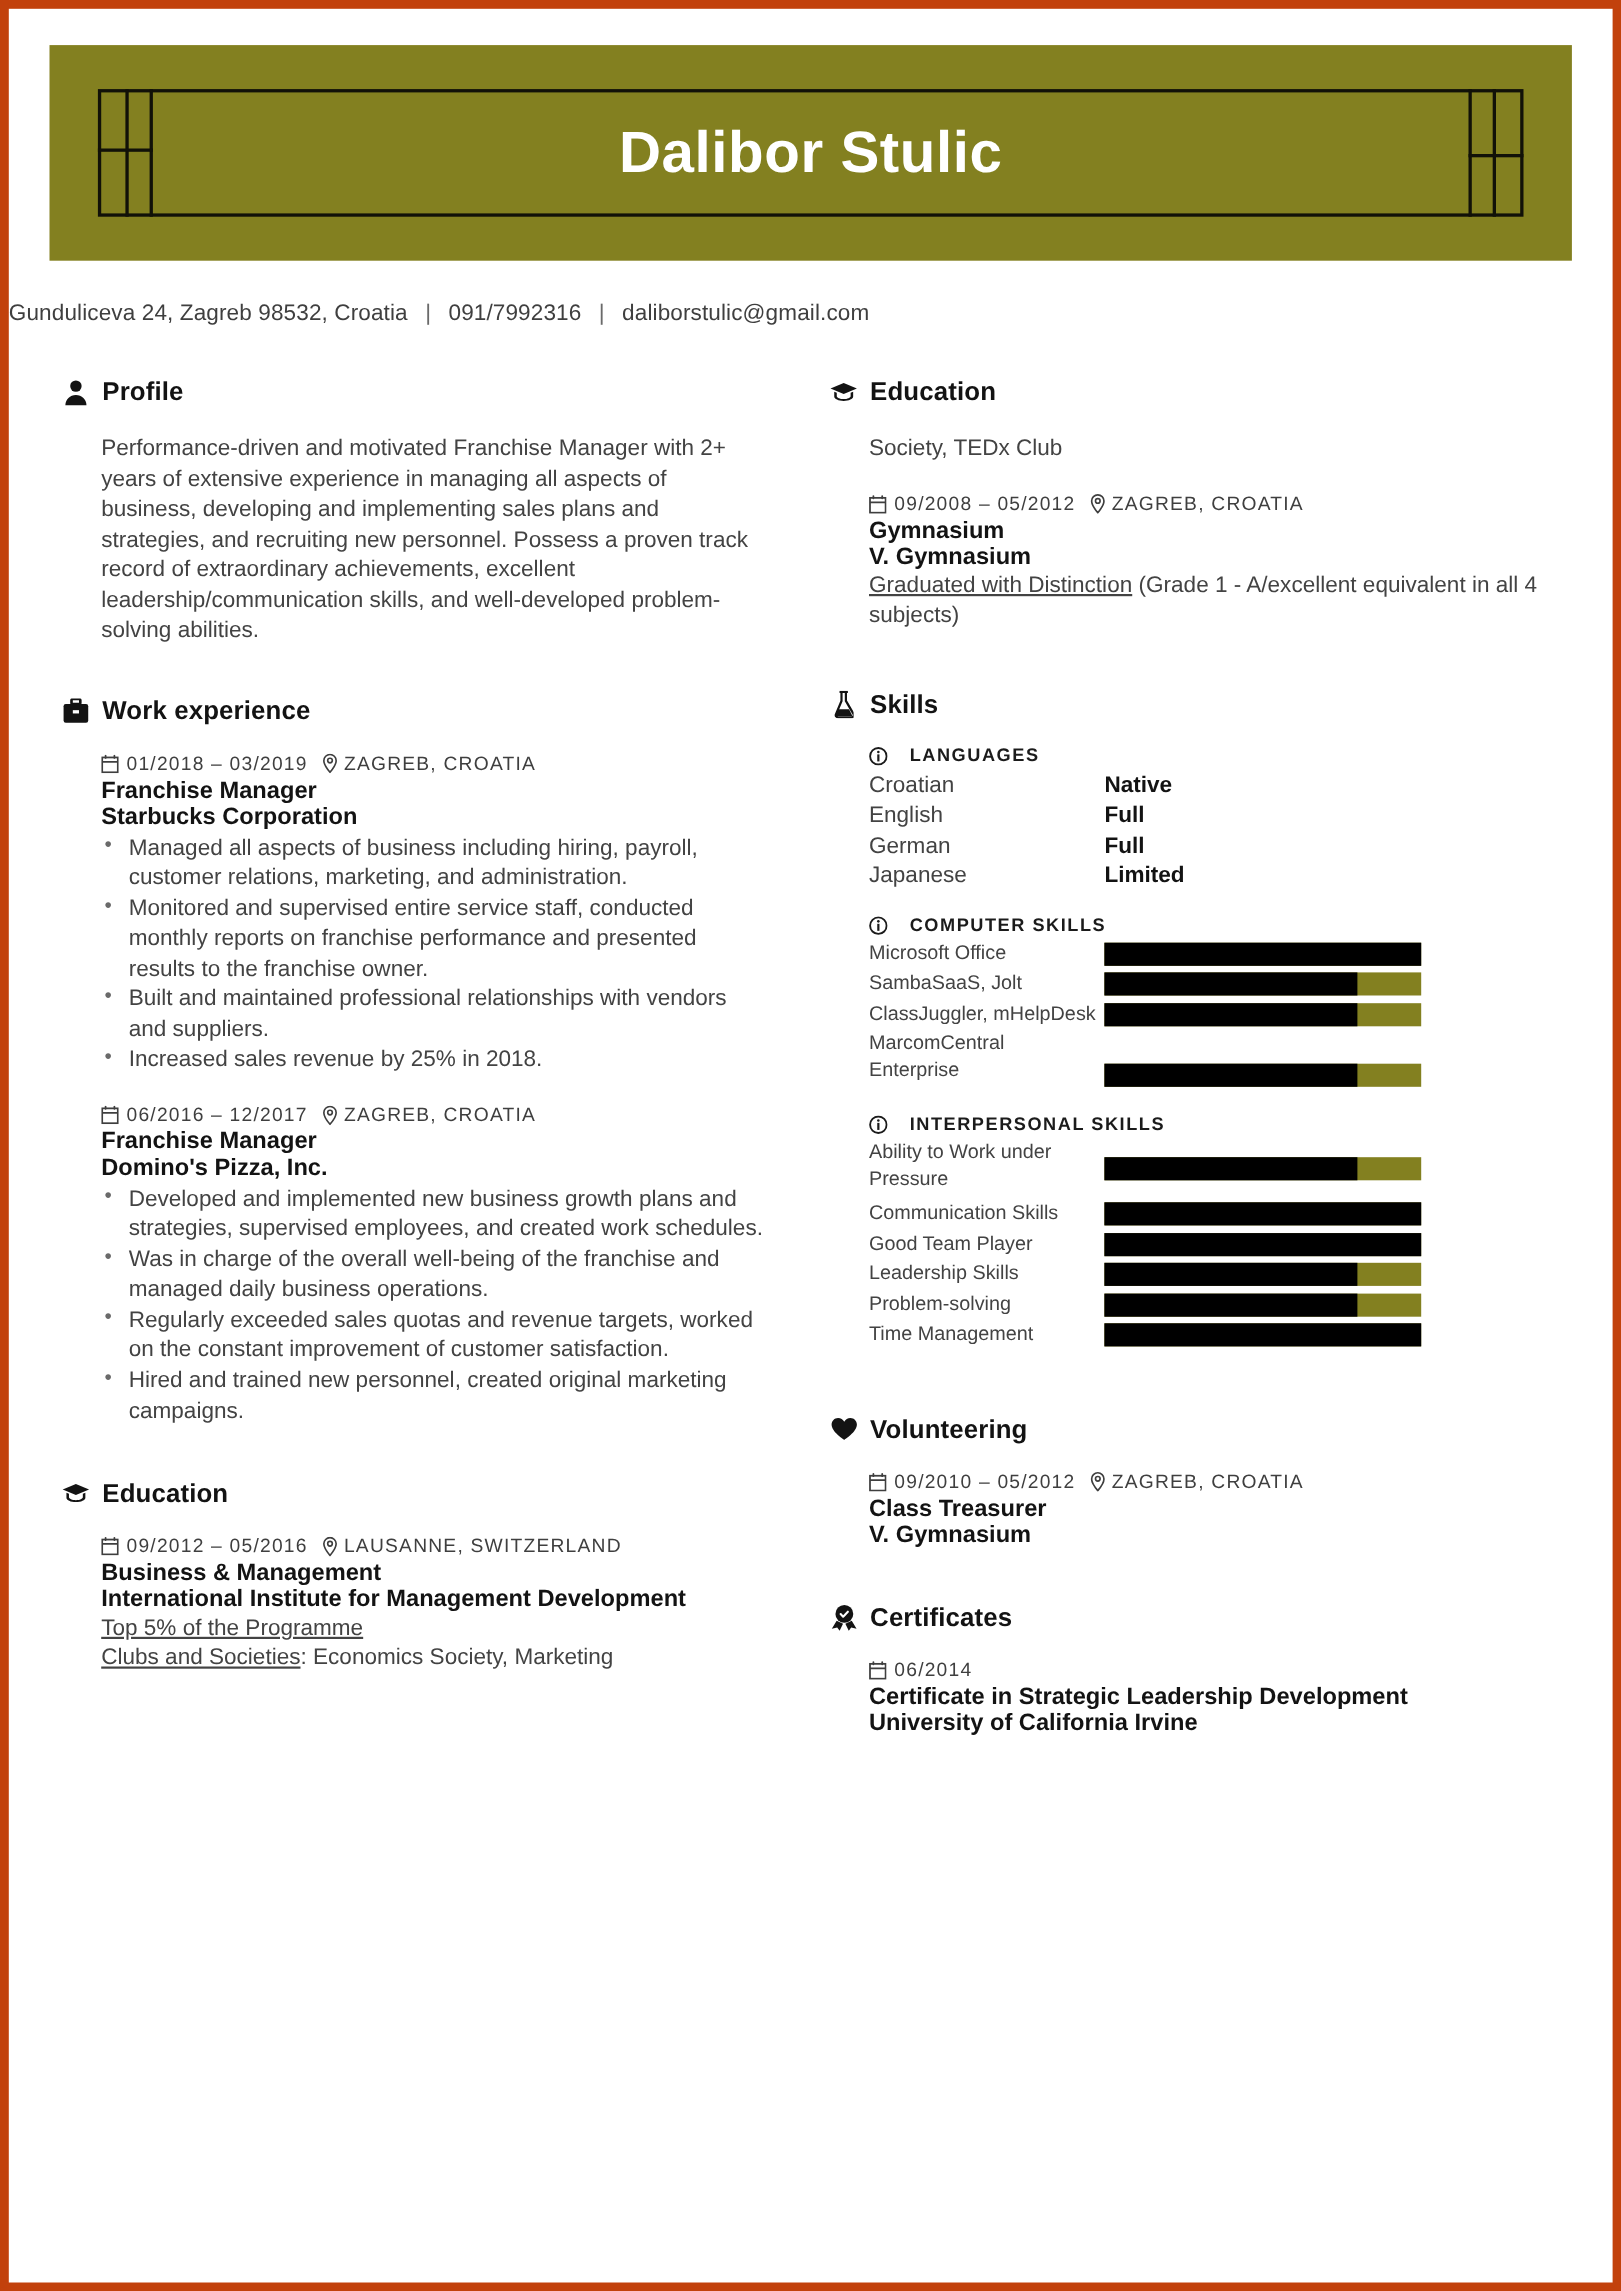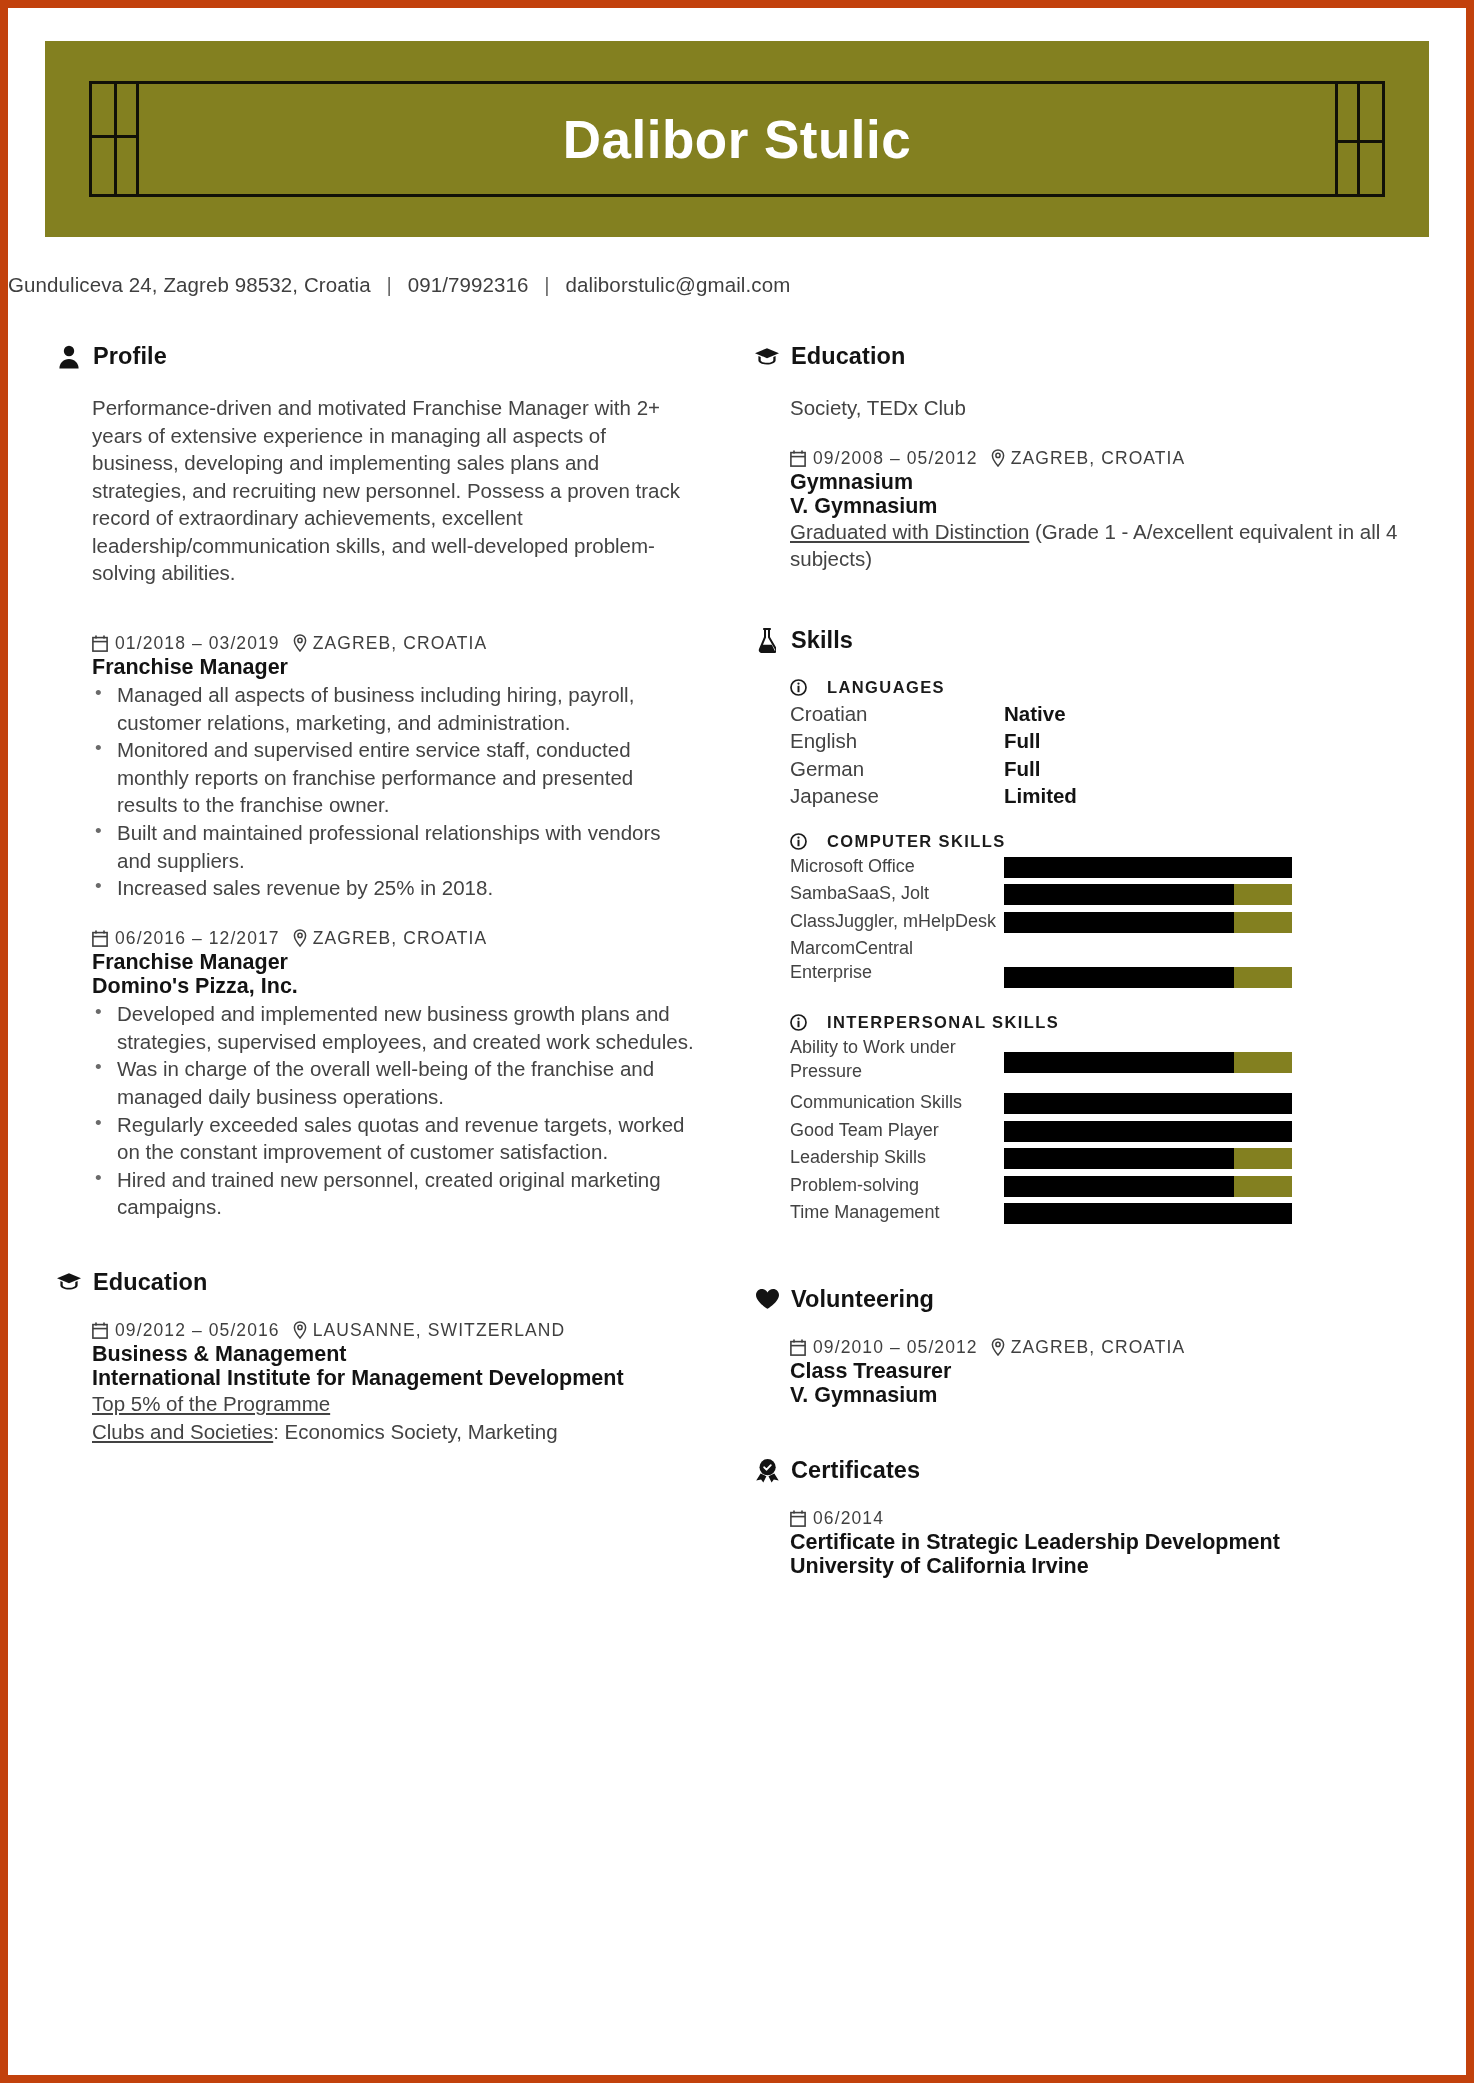--- a/index.html
+++ b/index.html
@@ -240,20 +240,30 @@
           <span class="sec-title">Profile</span>
         </div>
         <div class="sec-body">
           <div class="para">Performance-driven and motivated Franchise Manager with 2+ years of extensive experience in managing all aspects of business, developing and implementing sales plans and strategies, and recruiting new personnel. Possess a proven track record of extraordinary achievements, excellent leadership/communication skills, and well-developed problem-solving abilities.</div>
         </div>
       </div>
 
       <div style="height:42px"></div>
 
       <div class="section">
+        <div class="sec-head">
+          <span class="ico">
+            <svg width="24" height="23" viewBox="0 0 24 23">
+                <rect x="8" y="0.5" width="8" height="4.5" rx="1.2" fill="none" stroke="#131313" stroke-width="2.4"></rect>
+                <rect x="0.8" y="5" width="22.4" height="17" rx="2" fill="#131313"></rect>
+                <rect x="9.2" y="10.6" width="5.6" height="3" fill="#ffffff"></rect>
+              </svg>
+          </span>
+          <span class="sec-title">Work experience</span>
+        </div>
         <div class="sec-body">
 
           <div class="entry">
             <div class="meta">
               <span class="cal">
                 <svg width="16" height="17" viewBox="0 0 16 17">
                     <path d="M4 1v2M12 1v2" stroke="#3f3f3f" stroke-width="1.6" stroke-linecap="round"></path>
                     <rect x="0.9" y="2.6" width="14.2" height="13.5" fill="none" stroke="#3f3f3f" stroke-width="1.6"></rect>
                     <path d="M0.9 6.6h14.2" stroke="#3f3f3f" stroke-width="1.6"></path>
                   </svg>
@@ -261,20 +271,21 @@
               <span>01/2018 – 03/2019</span>
               <span class="pin">
                 <svg width="14" height="18" viewBox="0 0 14 18">
                     <path d="M7 .9C3.9.9 1.4 3.4 1.4 6.5c0 4 5.6 10.6 5.6 10.6s5.6-6.6 5.6-10.6C12.6 3.4 10.1.9 7 .9z" fill="none" stroke="#3f3f3f" stroke-width="1.5"></path>
                     <circle cx="7" cy="6.4" r="2.1" fill="none" stroke="#3f3f3f" stroke-width="1.5"></circle>
                   </svg>
               </span>
               <span>ZAGREB, CROATIA</span>
             </div>
             <div class="entry-title">Franchise Manager</div>
+            <div class="entry-sub">Starbucks Corporation</div>
             <ul class="bullets">
               <li>Managed all aspects of business including hiring, payroll, customer relations, marketing, and administration.</li>
               <li>Monitored and supervised entire service staff, conducted monthly reports on franchise performance and presented results to the franchise owner.</li>
               <li>Built and maintained professional relationships with vendors and suppliers.</li>
               <li>Increased sales revenue by 25% in 2018.</li>
             </ul>
           </div>
 
           <div class="entry">
             <div class="meta">

